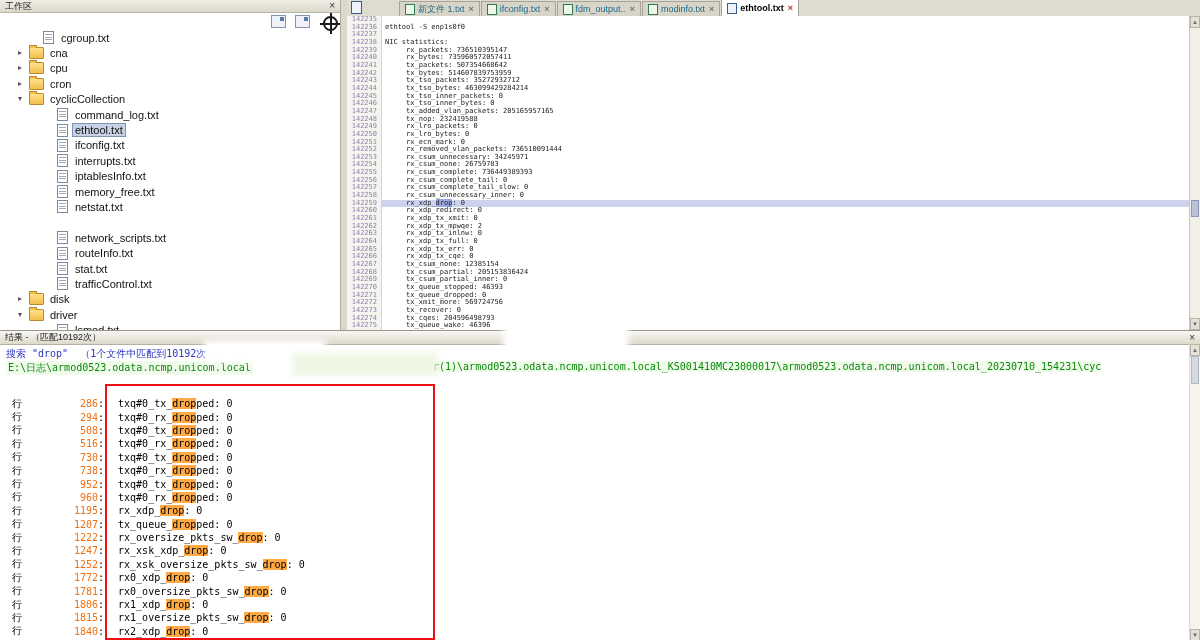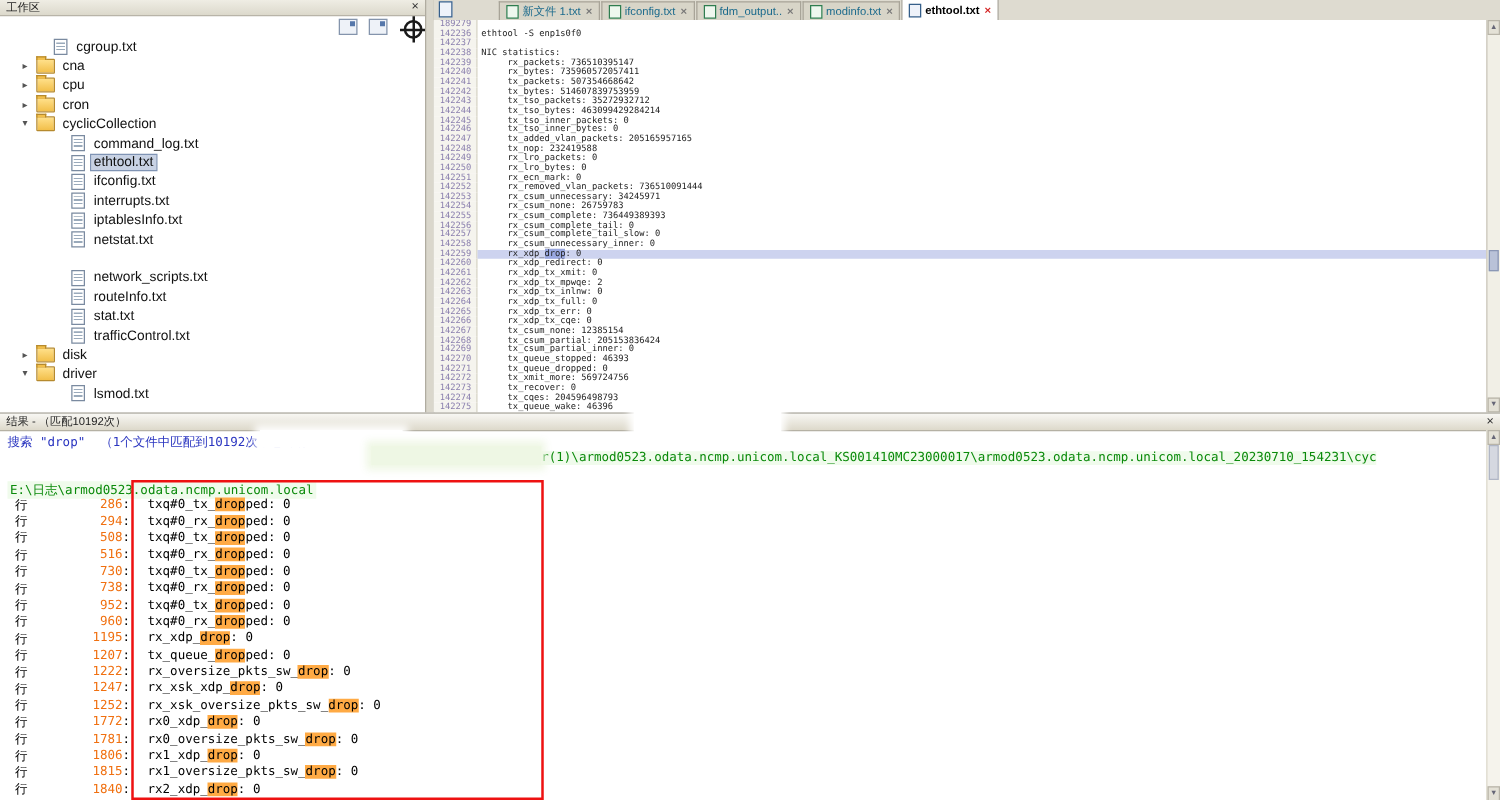--- a/index.html
+++ b/index.html
@@ -65,21 +65,21 @@
   .sb-thumb{position:absolute;left:1px;right:1px;top:184px;height:15px;background:#b9c2d8;border:1px solid #8b97b5;}
 
   
   .results{position:absolute;left:0;top:330px;width:1200px;height:310px;background:#fff;border-top:1px solid #9a968a;}
   .res-header{height:13px;background:linear-gradient(#f8f7f3,#ddd9cb);border-bottom:1px solid #b5b1a4;
               display:flex;align-items:center;padding:0 5px;font-size:9px;color:#222;gap:16px;}
   .res-close{margin-left:auto;font-size:10px;line-height:10px;color:#333;}
   .res-summary{position:absolute;left:6px;top:16px;font-size:10px;color:#2a35c0;white-space:pre;
                font-family:"DejaVu Sans Mono","Liberation Sans",monospace;}
   .res-path{position:absolute;left:6px;top:30px;font-size:10px;color:#0a8a0a;white-space:pre;background:#f0fbec;
-            font-family:"DejaVu Sans Mono","Liberation Sans",monospace;padding:0 2px;margin-top:24px;}
+            font-family:"DejaVu Sans Mono","Liberation Sans",monospace;padding:0 2px;}
   .res-path-right{position:absolute;left:433px;top:30px;font-size:10px;color:#0a8a0a;white-space:pre;background:#f0fbec;
             font-family:"DejaVu Sans Mono","Liberation Sans",monospace;}
   .res-rows{position:absolute;left:0;top:66px;right:12px;bottom:0;overflow:hidden;
             font-family:"DejaVu Sans Mono",monospace;font-size:10px;}
   .res-row{height:13.4px;display:flex;align-items:center;white-space:pre;}
   .res-hang{margin-left:12px;width:16px;flex:0 0 16px;font-family:"Liberation Sans",sans-serif;font-size:10px;color:#000;}
   .res-lnum{width:70px;flex:0 0 70px;text-align:right;color:#f07010;}
   .res-colon{color:#000;}
   .res-content{margin-left:14px;color:#000;}
   .res-match{background:#ffaa44;}
@@ -155,20 +155,25 @@
           <span class="tree-label">interrupts.txt</span>
         </div>
         <div class="tree-row lvl2">
           <span class="tree-arrow"></span>
           <span class="icon-file"></span>
           <span class="tree-label">iptablesInfo.txt</span>
         </div>
         <div class="tree-row lvl2">
           <span class="tree-arrow"></span>
           <span class="icon-file"></span>
+          <span class="tree-label">memory_free.txt</span>
+        </div>
+        <div class="tree-row lvl2">
+          <span class="tree-arrow"></span>
+          <span class="icon-file"></span>
           <span class="tree-label">netstat.txt</span>
         </div>
         <div class="tree-row lvl2 blank"></div>
         <div class="tree-row lvl2">
           <span class="tree-arrow"></span>
           <span class="icon-file"></span>
           <span class="tree-label">network_scripts.txt</span>
         </div>
         <div class="tree-row lvl2">
           <span class="tree-arrow"></span>
@@ -232,21 +237,21 @@
           <span class="tab-icon"></span>
           <span class="tab-label">ethtool.txt</span>
           <span class="tab-close">×</span>
         </div>
       </div>
   </div>
 
   <div class="editor">
     <div>
         <div class="ed-line">
-          <span class="ed-num">189279</span>
+          <span class="ed-num">142235</span>
           <span class="ed-code"></span>
         </div>
         <div class="ed-line">
           <span class="ed-num">142236</span>
           <span class="ed-code">ethtool -S enp1s0f0</span>
         </div>
         <div class="ed-line">
           <span class="ed-num">142237</span>
           <span class="ed-code"></span>
         </div>

